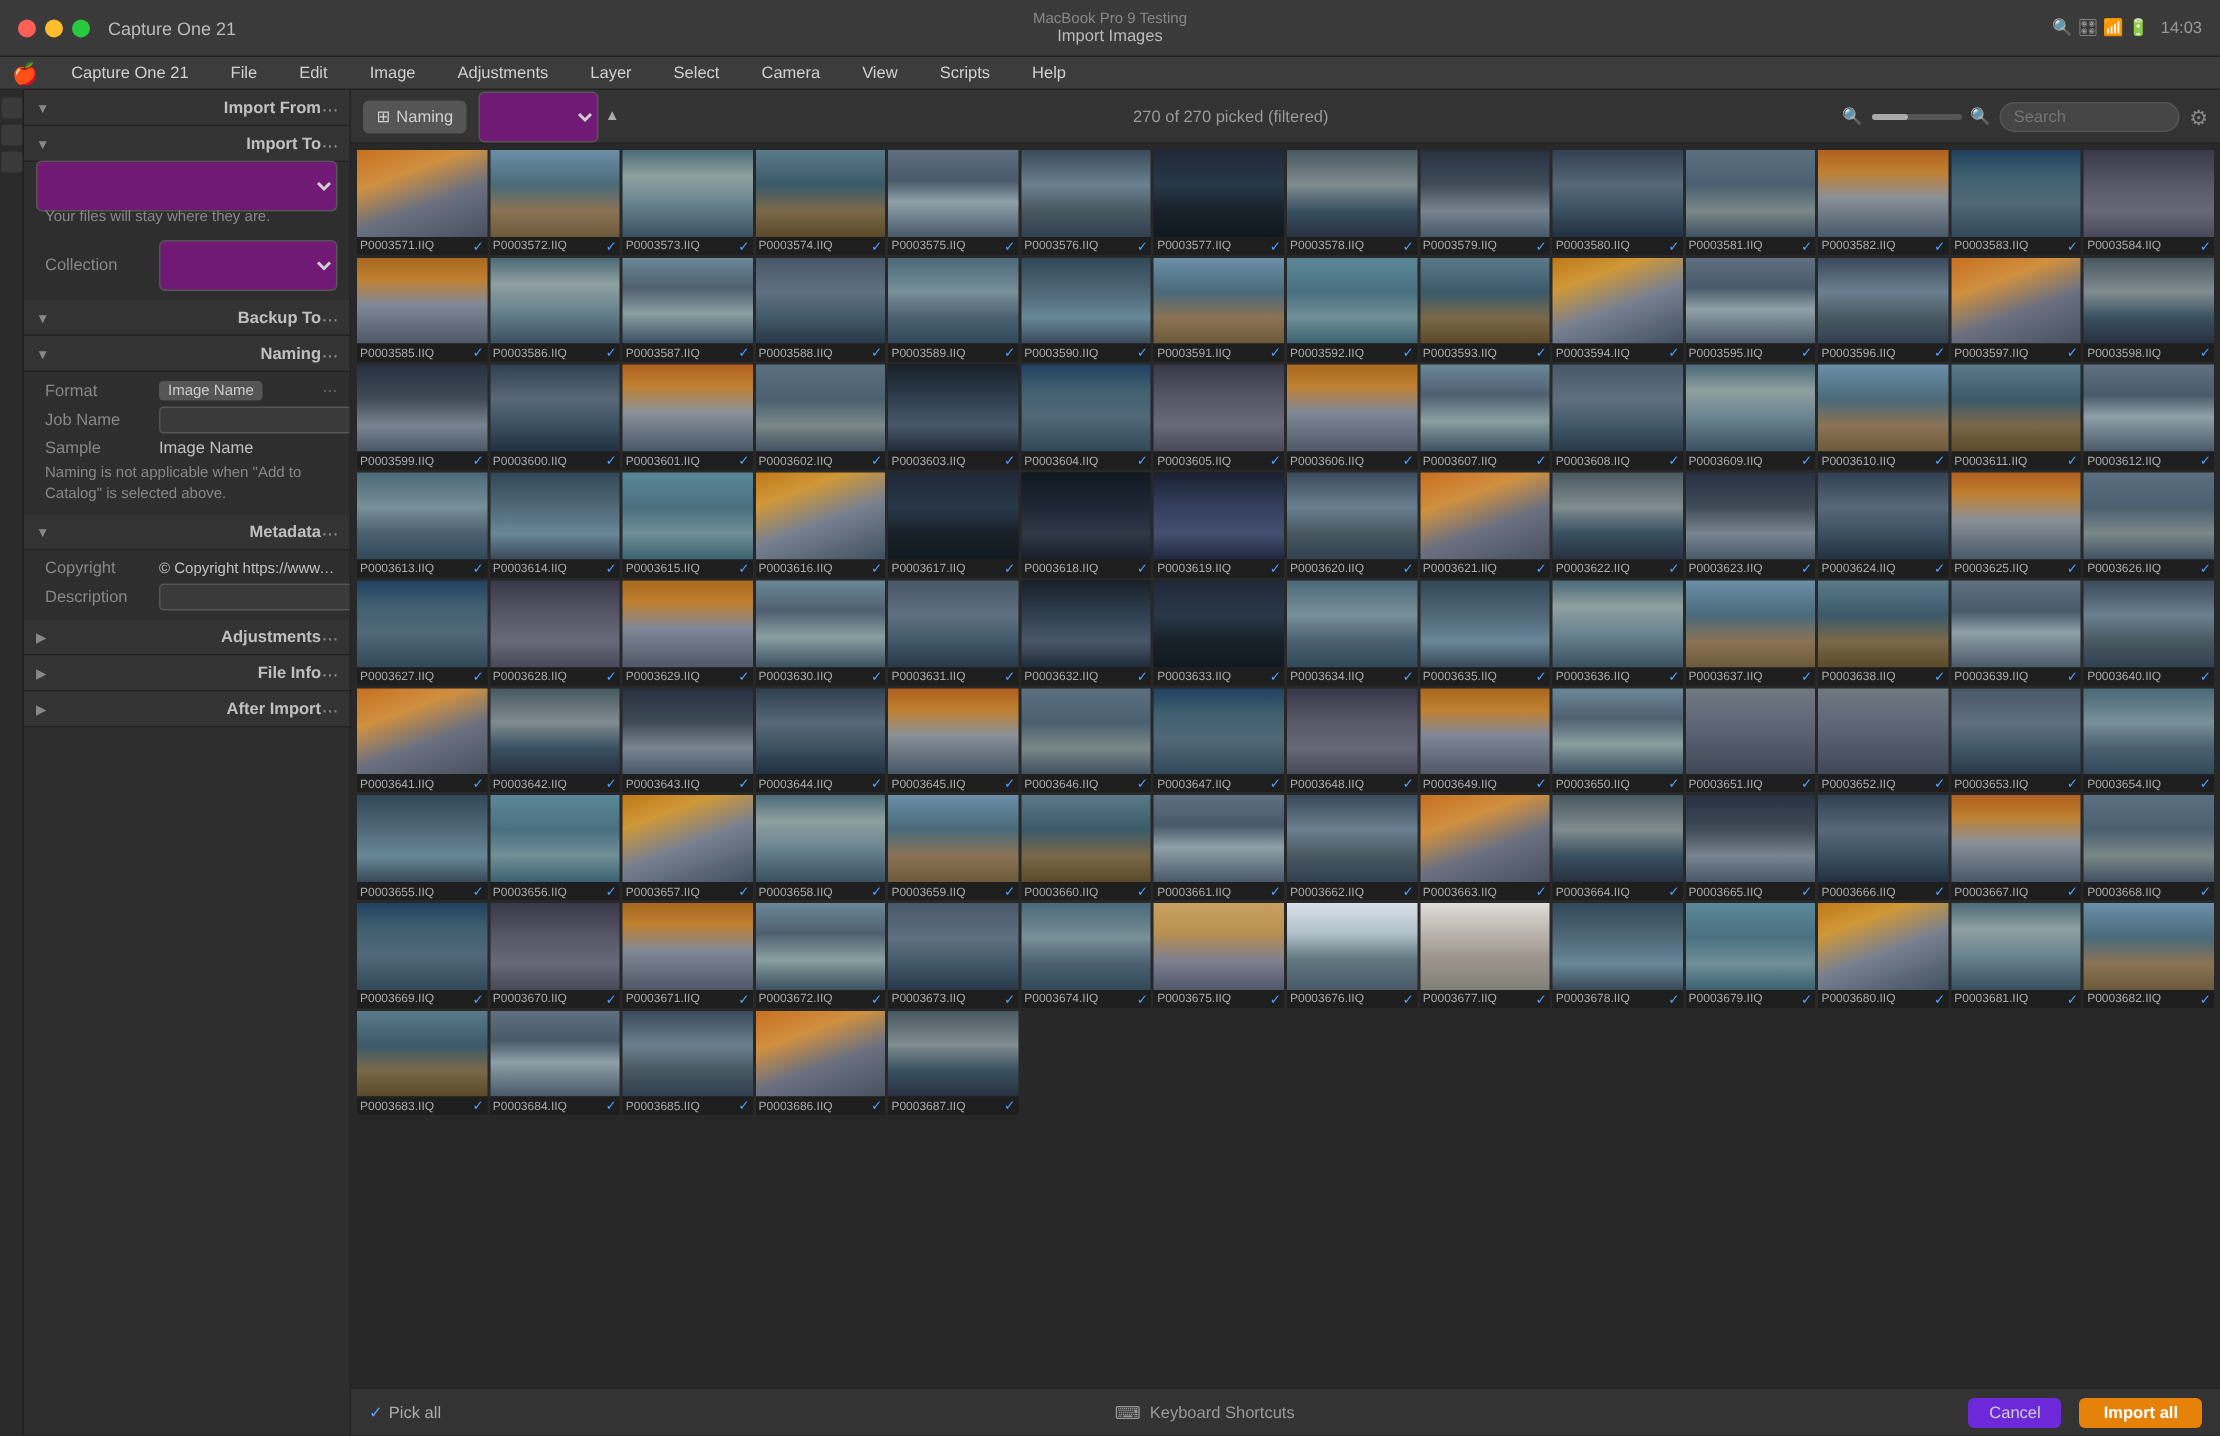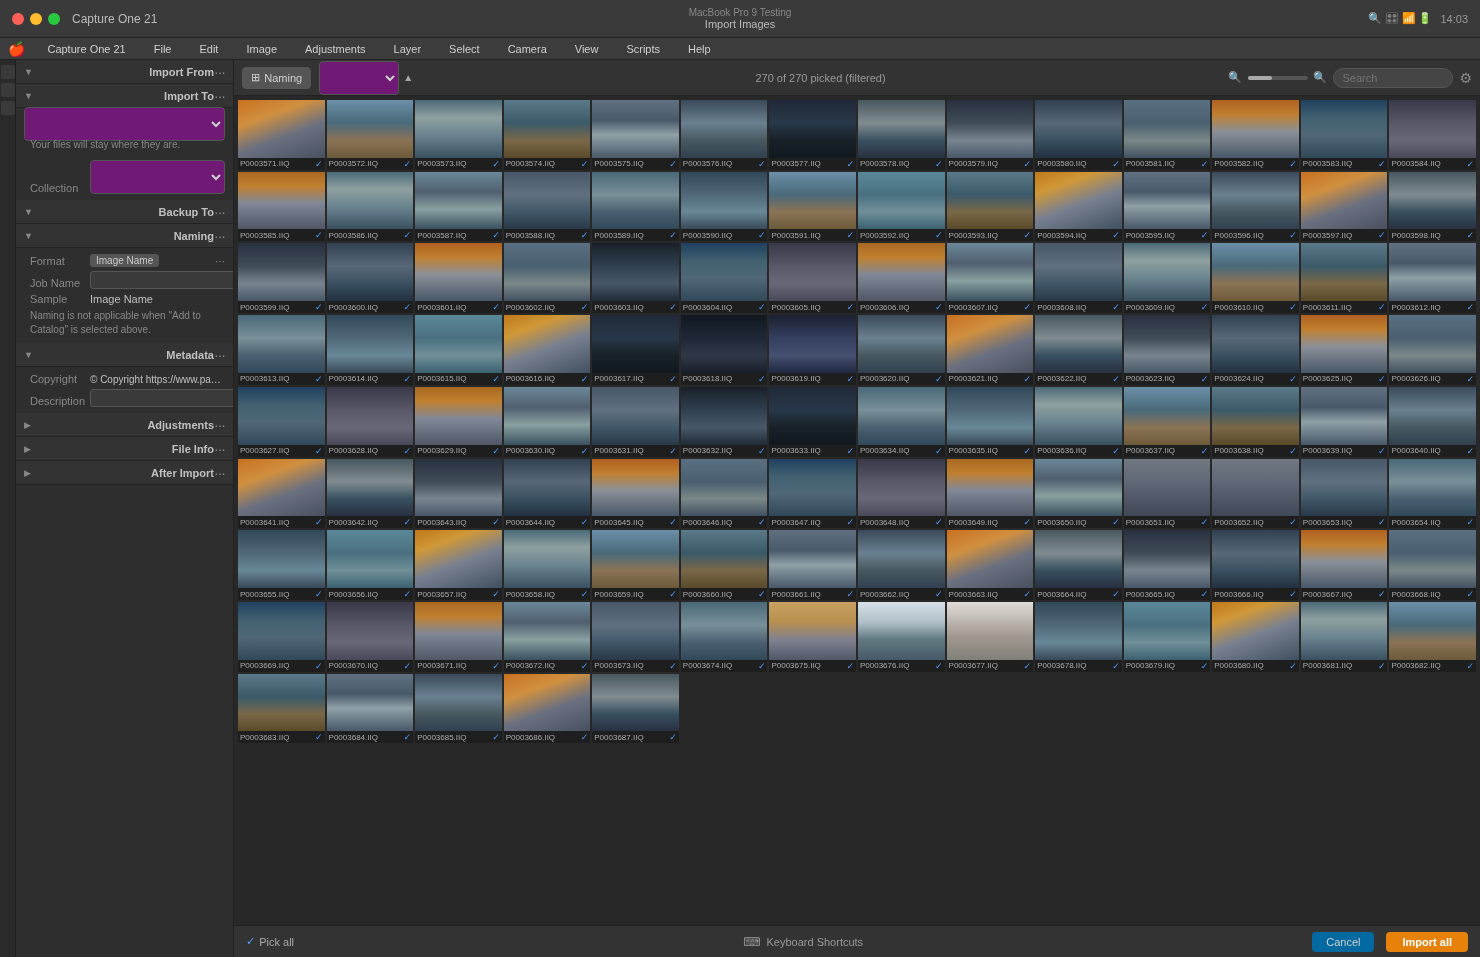--- a/index.html
+++ b/index.html
@@ -139,23 +139,23 @@
       border-radius: 4px;
       color: #d0d0d0;
       font-size: 11px;
       padding: 16px 4px;
       width: 100%;
       height: 20px;
     }
 
     .label-row {
       display: flex;
-      align-items: flex-end;
+      align-items: center;
       padding: 2px 8px 2px 14px;
-      gap: 0;
+      gap: 16px;
     }
     .label-row .row-label {
       color: #888;
       font-size: 11px;
       min-width: 60px;
     }
     .row-value {
       color: #c0c0c0;
       font-size: 11px;
       flex: 1;
@@ -292,21 +292,21 @@
     .bottom-shortcuts {
       display: flex;
       align-items: center;
       gap: 6px;
       flex: 1;
       justify-content: center;
     }
     .keyboard-icon { font-size: 12px; color: #999; }
     .bottom-label { font-size: 11px; color: #999; }
     .btn-cancel {
-      background: #0369a1;
+      background: #6d28d9;
       border: none;
       border-radius: 4px;
       color: #d0d0d0;
       font-size: 11px;
       padding: 4px 14px;
       cursor: pointer;
     }
     .btn-pick-all {
       display: flex;
       align-items: center;

